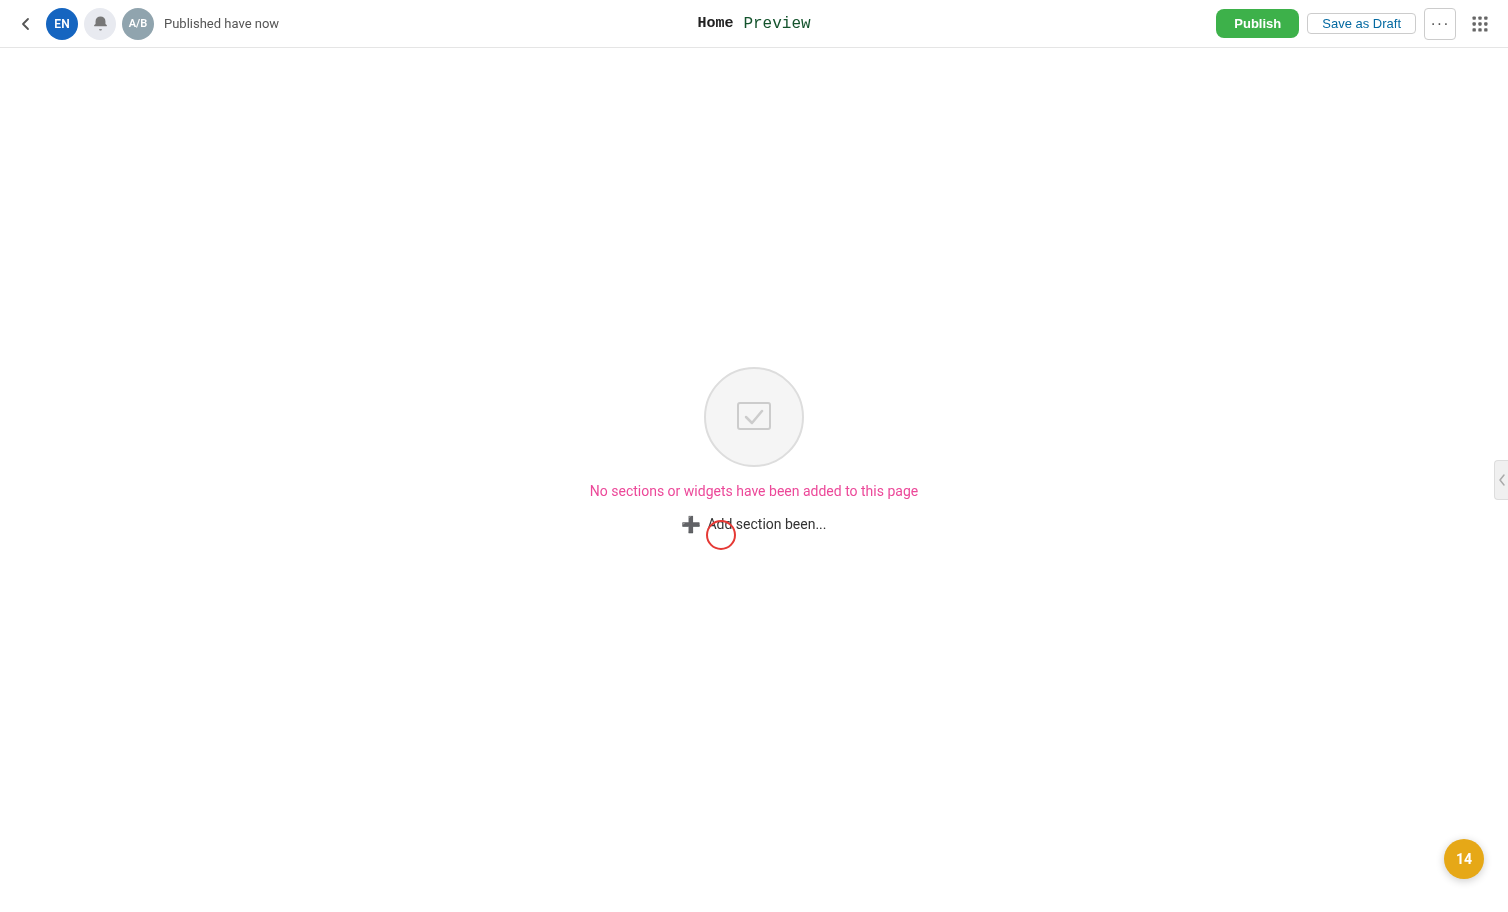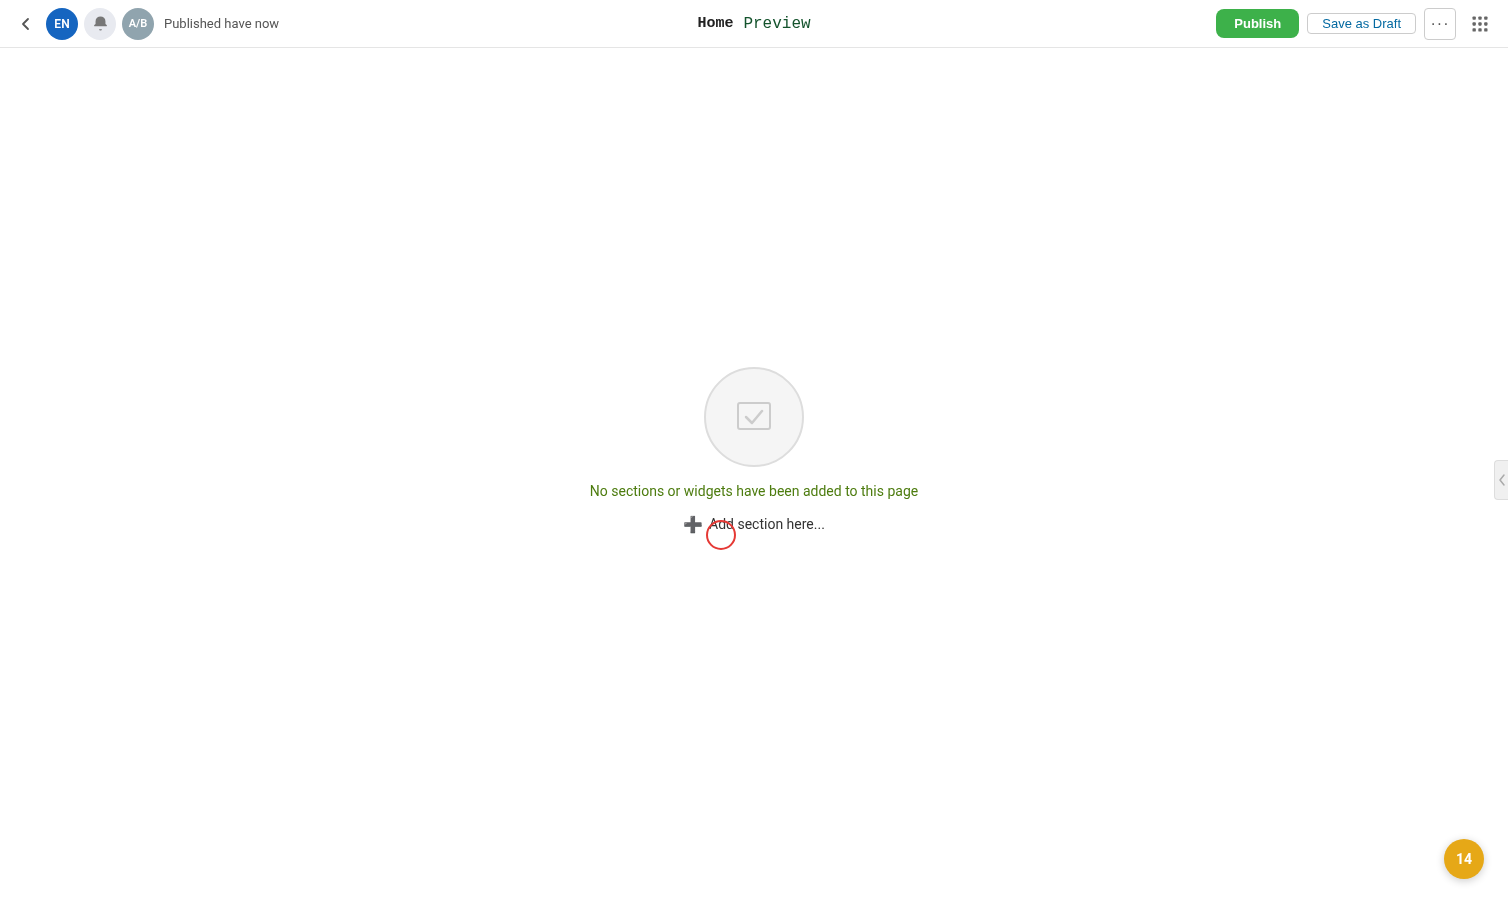--- a/index.html
+++ b/index.html
@@ -206,21 +206,21 @@
       justify-content: center;
     }
 
     .checkmark-circle svg {
       width: 48px;
       height: 48px;
     }
 
     .empty-text {
       font-size: 14px;
-      color: #4d7c0f;
+      color: #ec4899;
       text-align: center;
     }
 
     .add-section-link {
       display: flex;
       align-items: center;
       gap: 6px;
       font-size: 14px;
       color: #333;
       cursor: pointer;
@@ -340,21 +340,21 @@
   <div class="empty-state">
     <div class="checkmark-circle">
       <svg viewBox="0 0 48 48" fill="none" xmlns="http://www.w3.org/2000/svg">
         <rect x="8" y="10" width="32" height="26" rx="2" stroke="#ccc" stroke-width="2" fill="none"></rect>
         <path d="M16 24l6 6 10-12" stroke="#ccc" stroke-width="2.5" stroke-linecap="round" stroke-linejoin="round"></path>
       </svg>
     </div>
     <p class="empty-text">No sections or widgets have been added to this page</p>
     <a class="add-section-link">
       <span class="add-icon">➕</span>
-      <span>Add section here...</span>
+      <span>Add section been...</span>
     </a>
   </div>
 
   <div class="cursor-circle"></div>
 
   <div class="panel-toggle">
     <svg width="8" height="14" viewBox="0 0 8 14" fill="none" xmlns="http://www.w3.org/2000/svg">
       <path d="M6 2L2 7L6 12" stroke="#aaa" stroke-width="1.5" stroke-linecap="round" stroke-linejoin="round"></path>
     </svg>
   </div>

